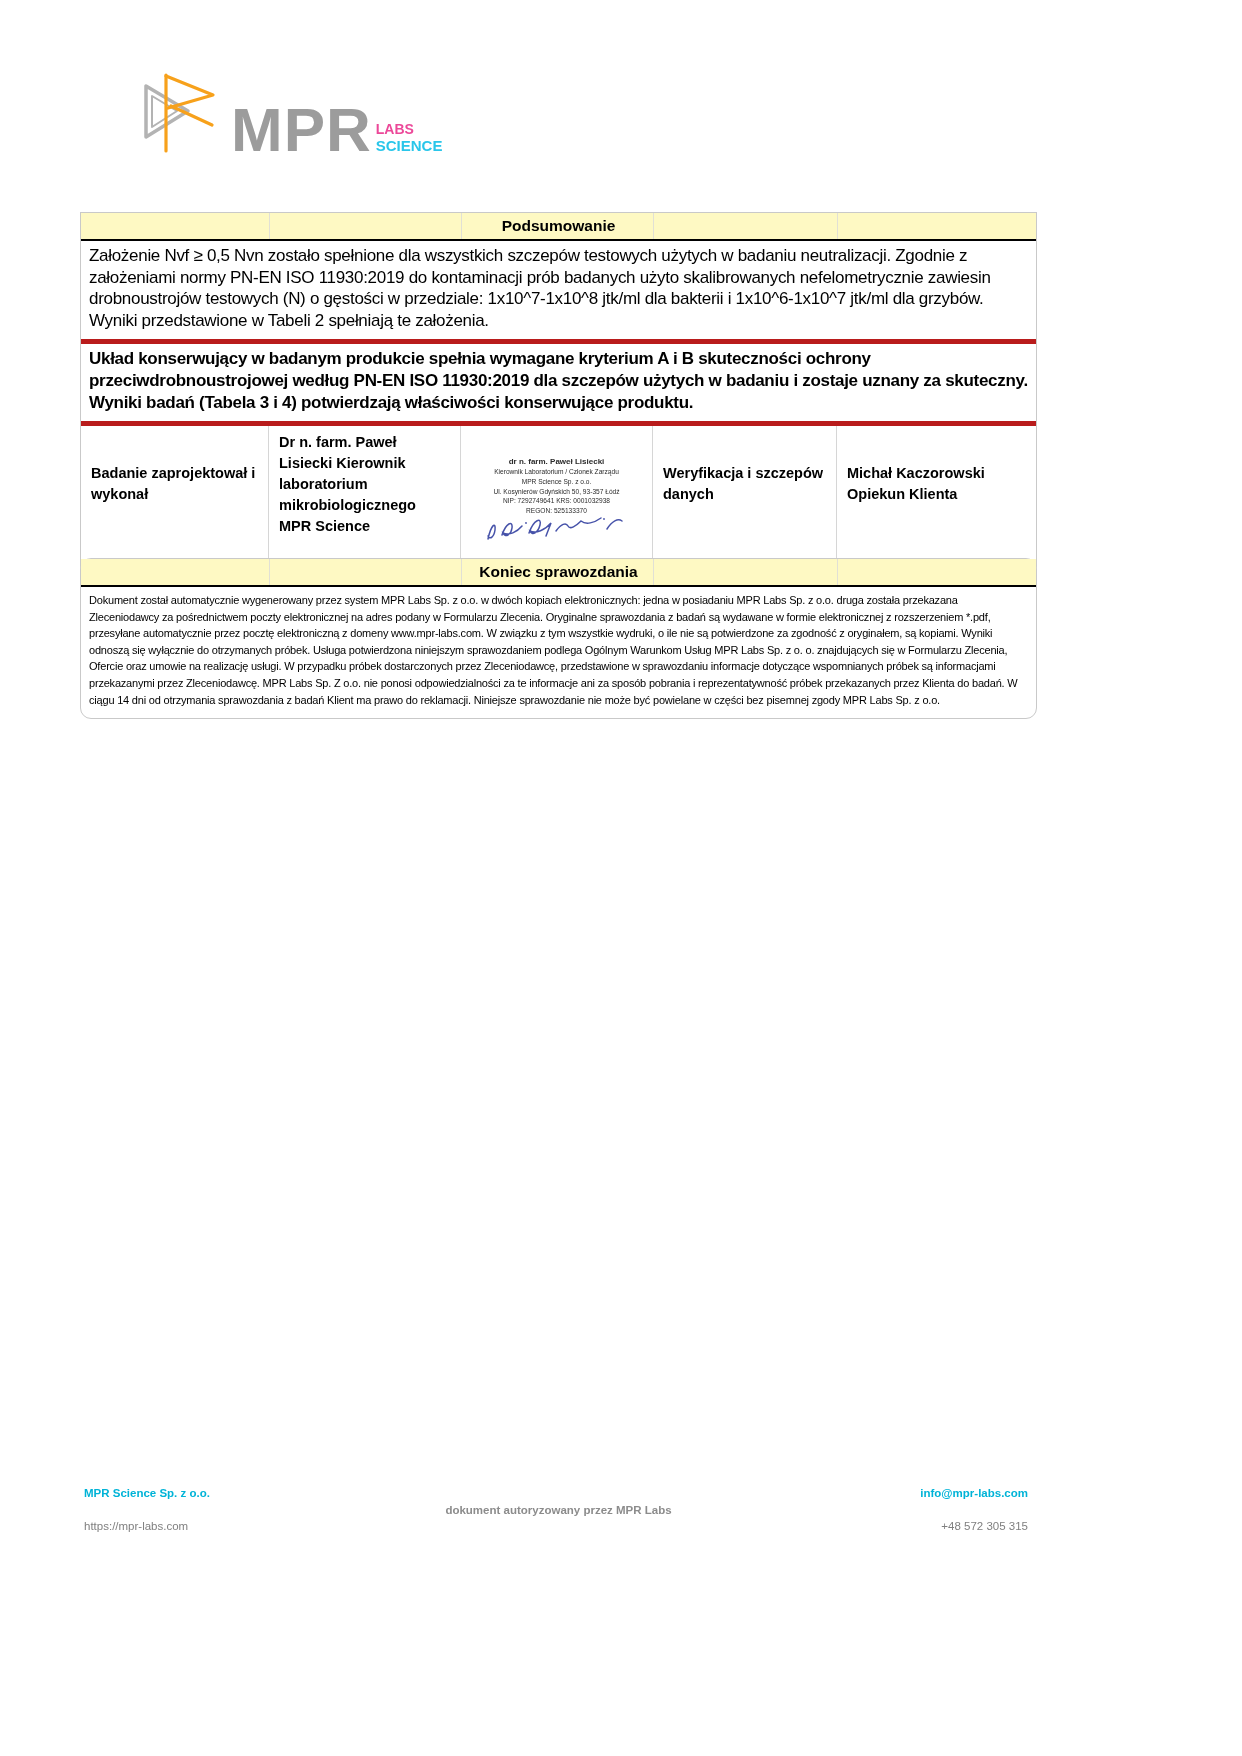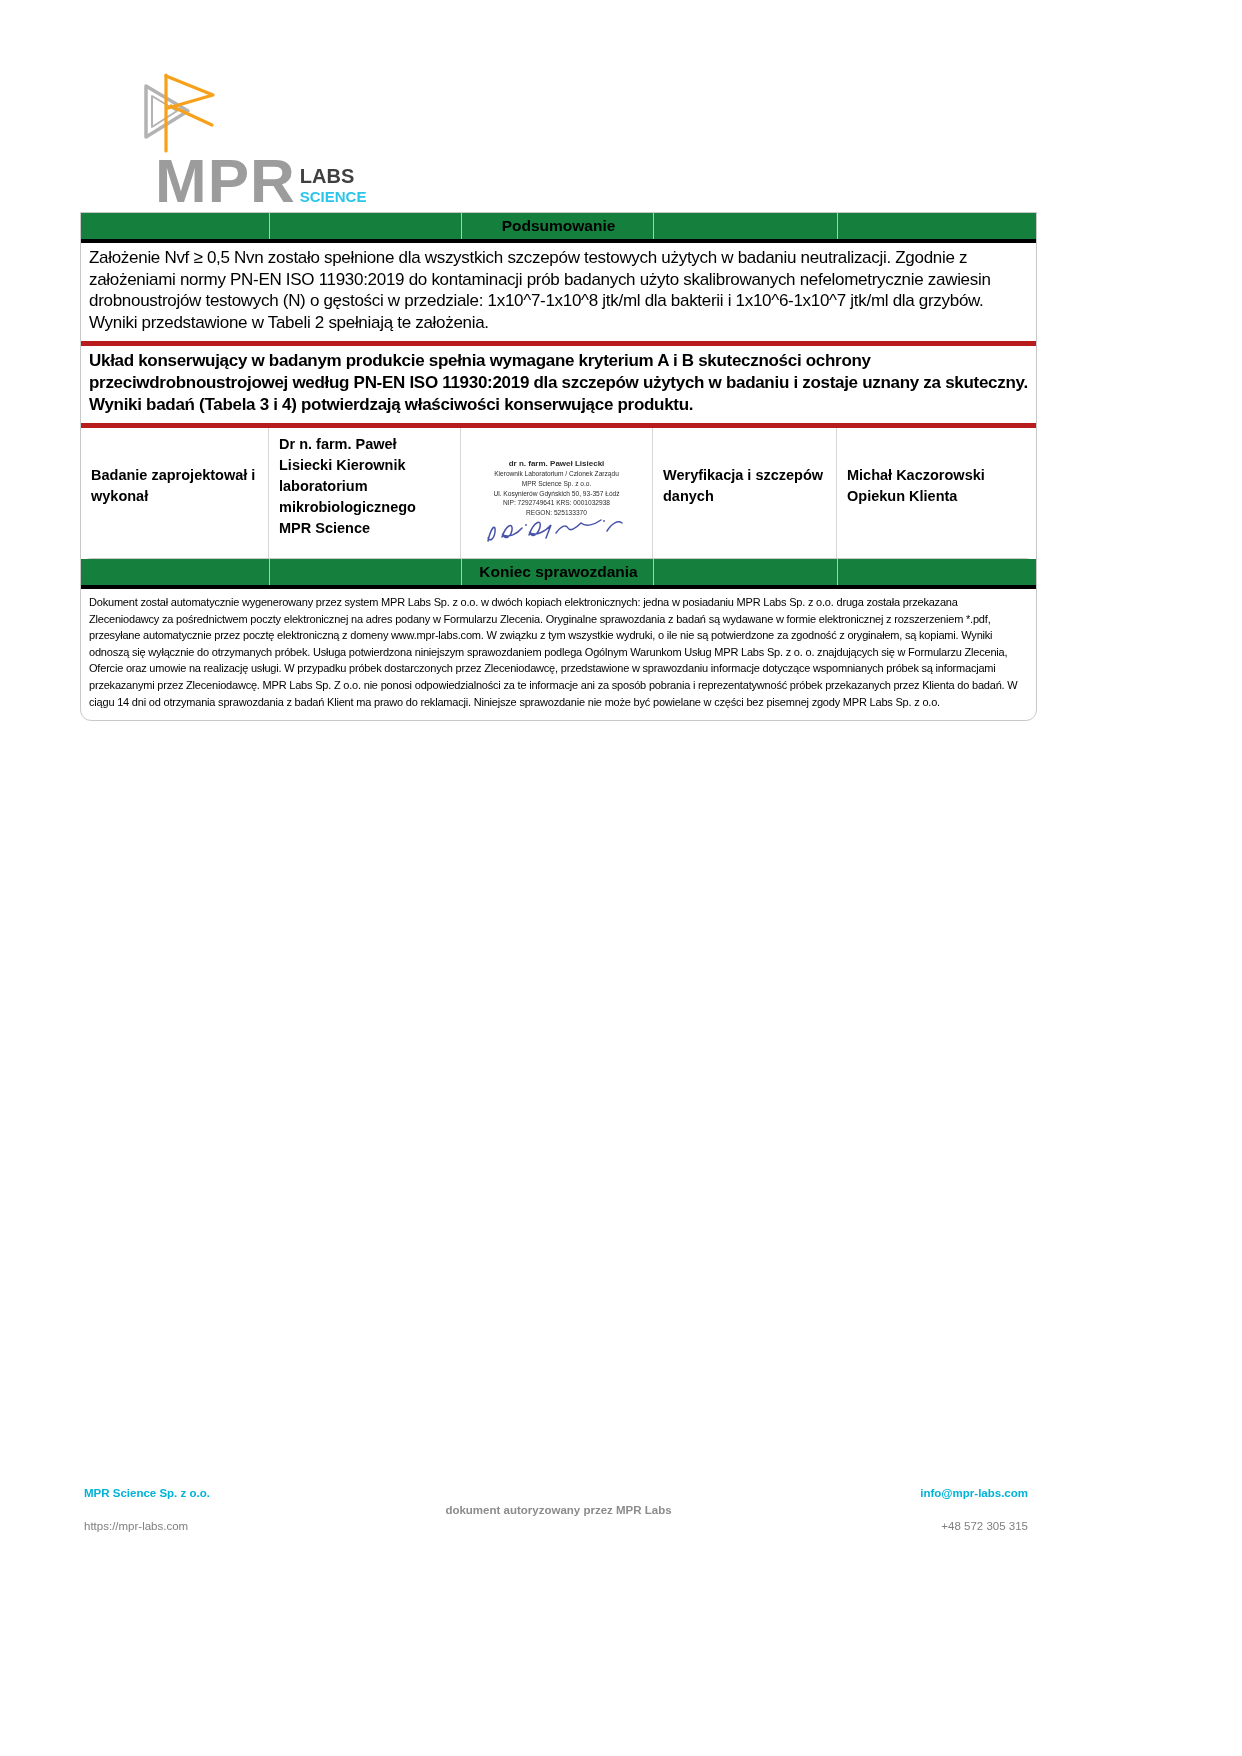--- a/index.html
+++ b/index.html
@@ -1,33 +1,33 @@
 <!DOCTYPE html>
 <html><head>
 <meta charset="utf-8">
 <style>
   html,body{margin:0;padding:0;background:#fff;}
   .page{
     position:relative;width:1242px;height:1756px;background:#ffffff;overflow:hidden;
     font-family:"Liberation Sans",sans-serif;color:#1a1a1a;
   }
   
-  .logo{position:absolute;left:143px;top:72px;display:flex;flex-direction:column;}
+  .logo{position:absolute;left:143px;top:72px;display:flex;align-items:flex-end;}
   .logo svg{display:block;}
   .logo-text{display:flex;align-items:flex-end;margin-left:12px;}
   .logo-brand{font-size:62px;font-weight:bold;color:#9c9c9c;line-height:0.82;letter-spacing:1px;}
   .logo-sub{display:flex;flex-direction:column;margin-left:4px;margin-bottom:2px;}
-  .logo-labs{font-size:20px;font-weight:bold;color:#404040;line-height:1.15;}
+  .logo-labs{font-size:14px;font-weight:bold;color:#ec4899;line-height:1.15;}
   .logo-science{font-size:15px;font-weight:bold;color:#29c6ea;line-height:1.15;}
   
   .tbl{position:absolute;left:80px;width:957px;border:1px solid #c9c9c9;box-sizing:border-box;background:#fff;}
   .tbl-summary{top:212px;}
   .tbl-ending{top:558px;border-radius:11px;}
   .tbl-header{
-    position:relative;background:#15803d;border-bottom:4px solid #000000;
+    position:relative;background:#fef9c3;border-bottom:2px solid #000000;
     height:26px;line-height:26px;text-align:center;font-weight:bold;font-size:15.5px;color:#000;
   }
   .vsep{position:absolute;top:0;width:1px;height:100%;background:#dadada;opacity:.8;}
   .vsep.v1{left:188px;} .vsep.v2{left:380px;} .vsep.v3{left:572px;} .vsep.v4{left:756px;}
   .row-para{
     border-bottom:5px solid #b91c1c;padding:4px 8px 8px 8px;
     font-size:17px;line-height:21.6px;letter-spacing:-0.3px;color:#000;
   }
   .row-para.bold{font-weight:bold;}
   

